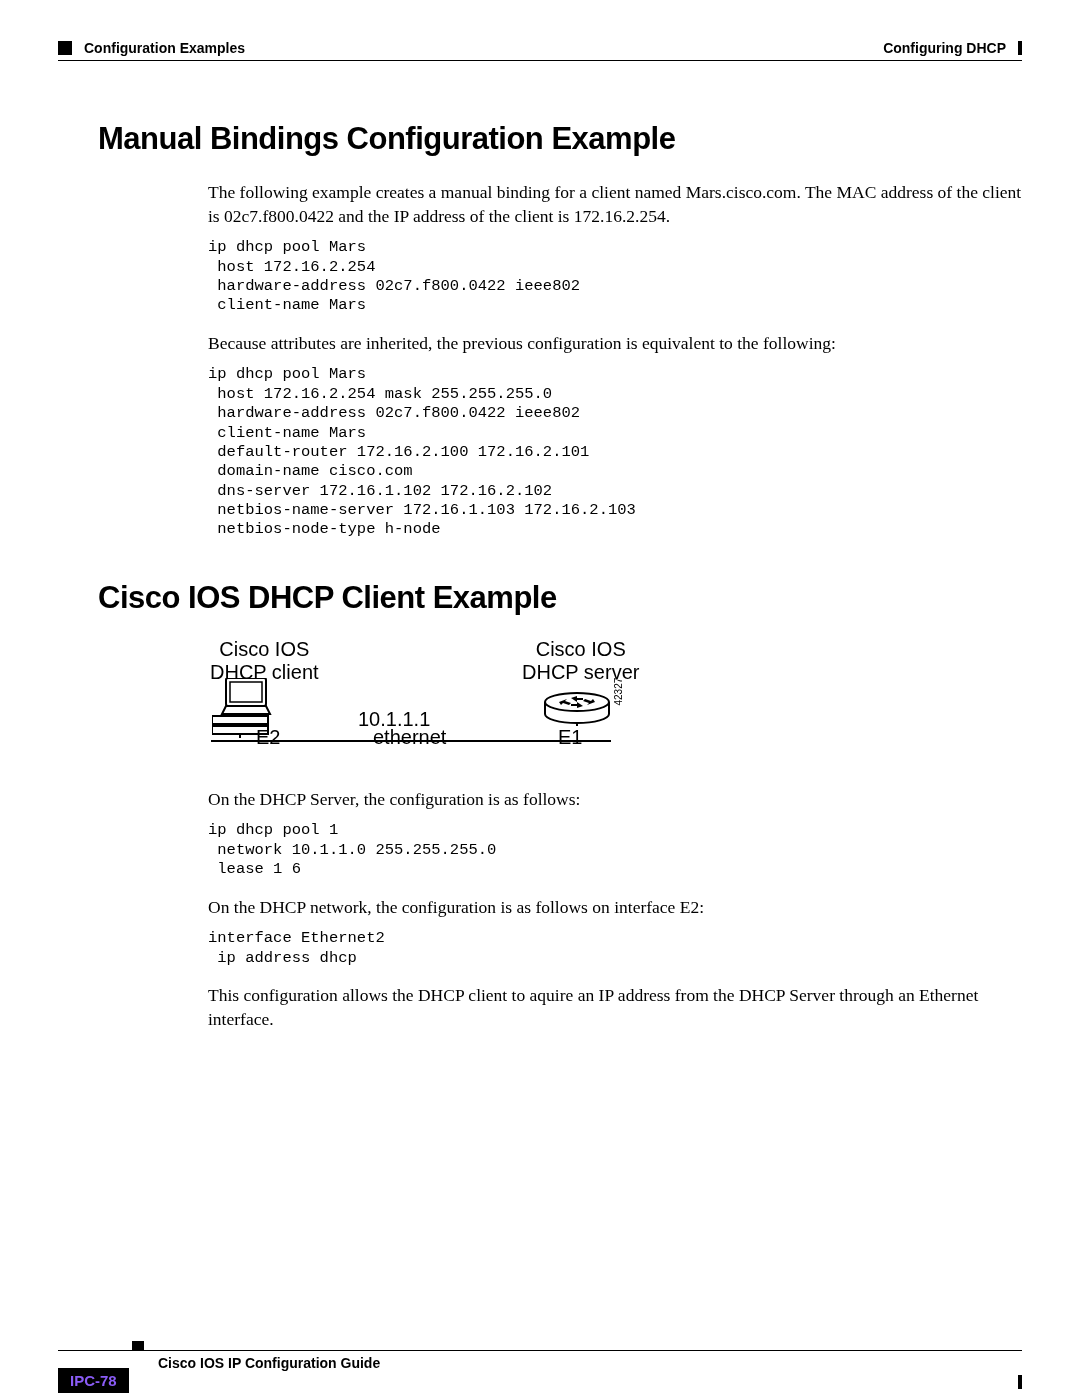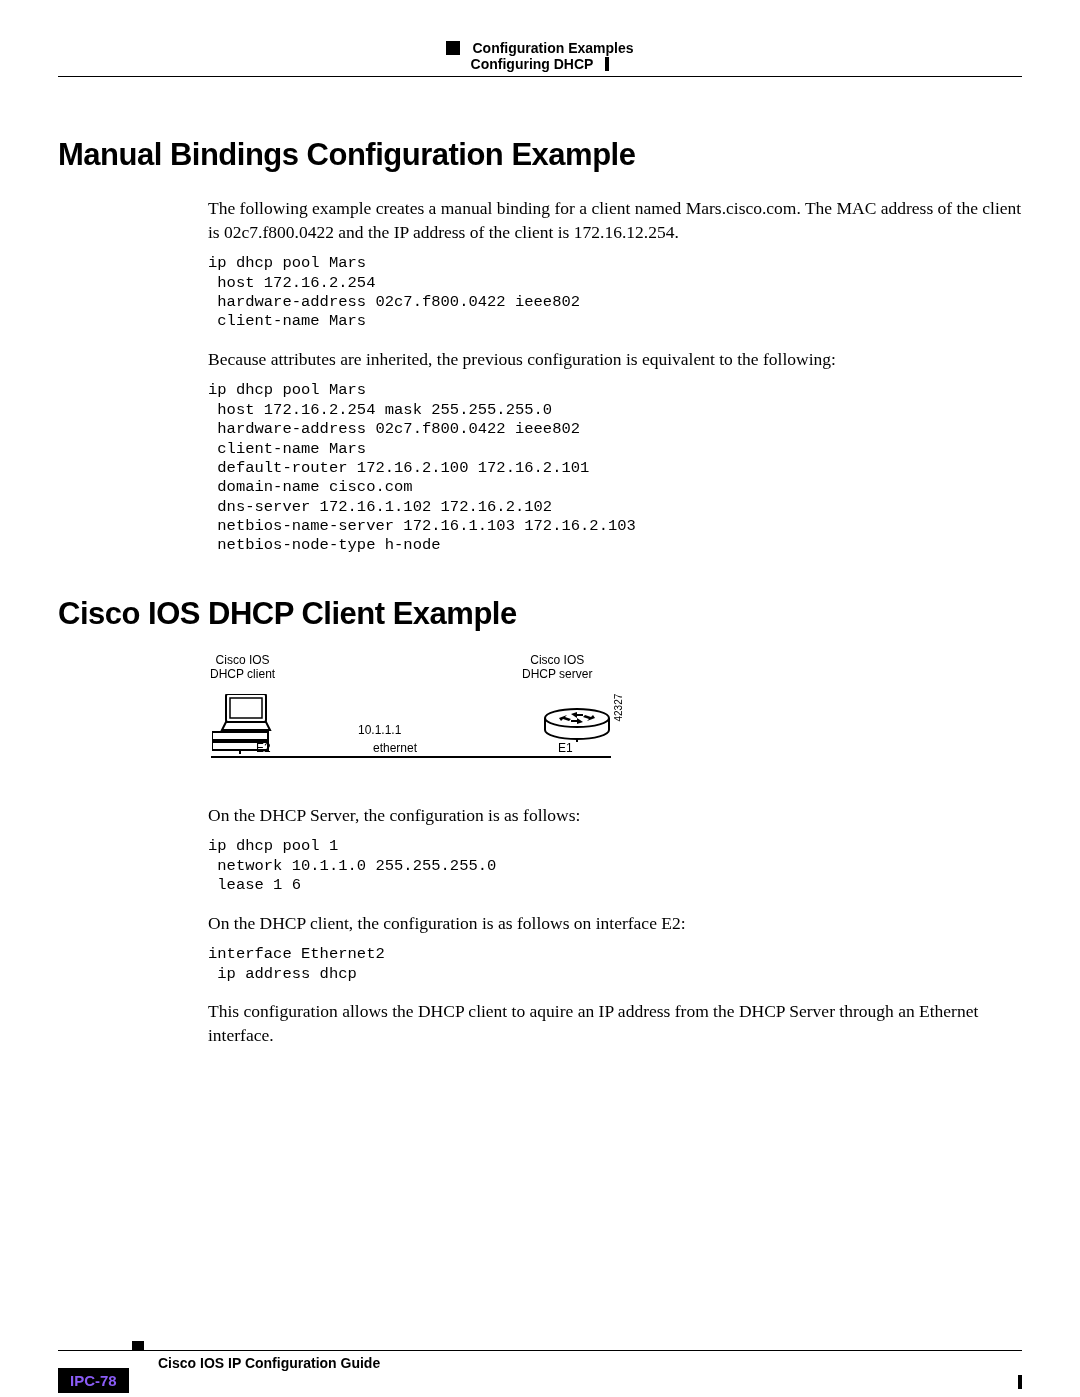--- a/index.html
+++ b/index.html
@@ -13,21 +13,20 @@
     padding: 40px 58px 40px 58px;
   }
   .header {
     display: flex;
     justify-content: space-between;
     align-items: center;
     border-bottom: 1px solid #000;
     padding-bottom: 4px;
     margin-bottom: 60px;
     position: relative;
-    flex-direction: column;
   }
   .header-left {
     display: flex;
     align-items: center;
     font-family: Arial, Helvetica, sans-serif;
     font-weight: bold;
     font-size: 14px;
   }
   .black-square {
     width: 14px;
@@ -49,20 +48,21 @@
     background: #000;
     margin-left: 12px;
     display: inline-block;
   }
   h1 {
     font-family: Arial, Helvetica, sans-serif;
     font-weight: bold;
     font-size: 31px;
     margin-bottom: 24px;
     letter-spacing: -0.5px;
+    margin-left: 40px;
   }
   .body-indent {
     margin-left: 150px;
   }
   .body-text {
     font-family: Georgia, 'Times New Roman', serif;
     font-size: 17.5px;
     line-height: 1.35;
     margin-bottom: 10px;
   }
@@ -91,21 +91,21 @@
   .diagram {
     position: relative;
     height: 120px;
     width: 440px;
     margin-top: 8px;
     margin-bottom: 28px;
   }
   .diag-label {
     position: absolute;
     font-family: Arial, Helvetica, sans-serif;
-    font-size: 12px;
+    font-size: 20px;
     line-height: 1.15;
     text-align: center;
     white-space: nowrap;
   }
   .label-client { left: 2px; top: -2px; }
   .label-server { left: 314px; top: -2px; }
   .label-ip     { left: 150px; top: 68px; }
   .label-eth    { left: 165px; top: 86px; text-align:center; }
   .label-e2     { left: 48px;  top: 86px; }
   .label-e1     { left: 350px; top: 86px; }
@@ -204,21 +204,21 @@
     <span>Configuration Examples</span>
   </div>
   <div class="header-right">
     <span>Configuring DHCP</span>
     <span class="vbar"></span>
   </div>
 </div>
 
 <h1>Manual Bindings Configuration Example</h1>
 <div class="body-indent">
-  <p class="body-text">The following example creates a manual binding for a client named Mars.cisco.com. The MAC address of the client is 02c7.f800.0422 and the IP address of the client is 172.16.12.254.</p>
+  <p class="body-text">The following example creates a manual binding for a client named Mars.cisco.com. The MAC address of the client is 02c7.f800.0422 and the IP address of the client is 172.16.2.254.</p>
   <div class="code-block">ip dhcp pool Mars
  host 172.16.2.254
  hardware-address 02c7.f800.0422 ieee802
  client-name Mars</div>
   <p class="body-text">Because attributes are inherited, the previous configuration is equivalent to the following:</p>
   <div class="code-block">ip dhcp pool Mars
  host 172.16.2.254 mask 255.255.255.0
  hardware-address 02c7.f800.0422 ieee802
  client-name Mars
  default-router 172.16.2.100 172.16.2.101
@@ -268,21 +268,21 @@
     <div class="diag-label label-e2">E2</div>
     <div class="diag-label label-e1">E1</div>
     <div class="fig-id">42327</div>
   </div>
 
   <p class="body-text">On the DHCP Server, the configuration is as follows:</p>
   <div class="code-block">ip dhcp pool 1
  network 10.1.1.0 255.255.255.0
  lease 1 6</div>
 
-  <p class="body-text">On the DHCP client, the configuration is as follows on interface E2:</p>
+  <p class="body-text">On the DHCP network, the configuration is as follows on interface E2:</p>
   <div class="code-block">interface Ethernet2
  ip address dhcp</div>
 
   <p class="body-text">This configuration allows the DHCP client to aquire an IP address from the DHCP Server through an Ethernet interface.</p>
 </div>
 
 <div class="footer">
   <div class="footer-line">
     <span class="footer-left-mark"></span>
     <span class="footer-guide">Cisco IOS IP Configuration Guide</span>

